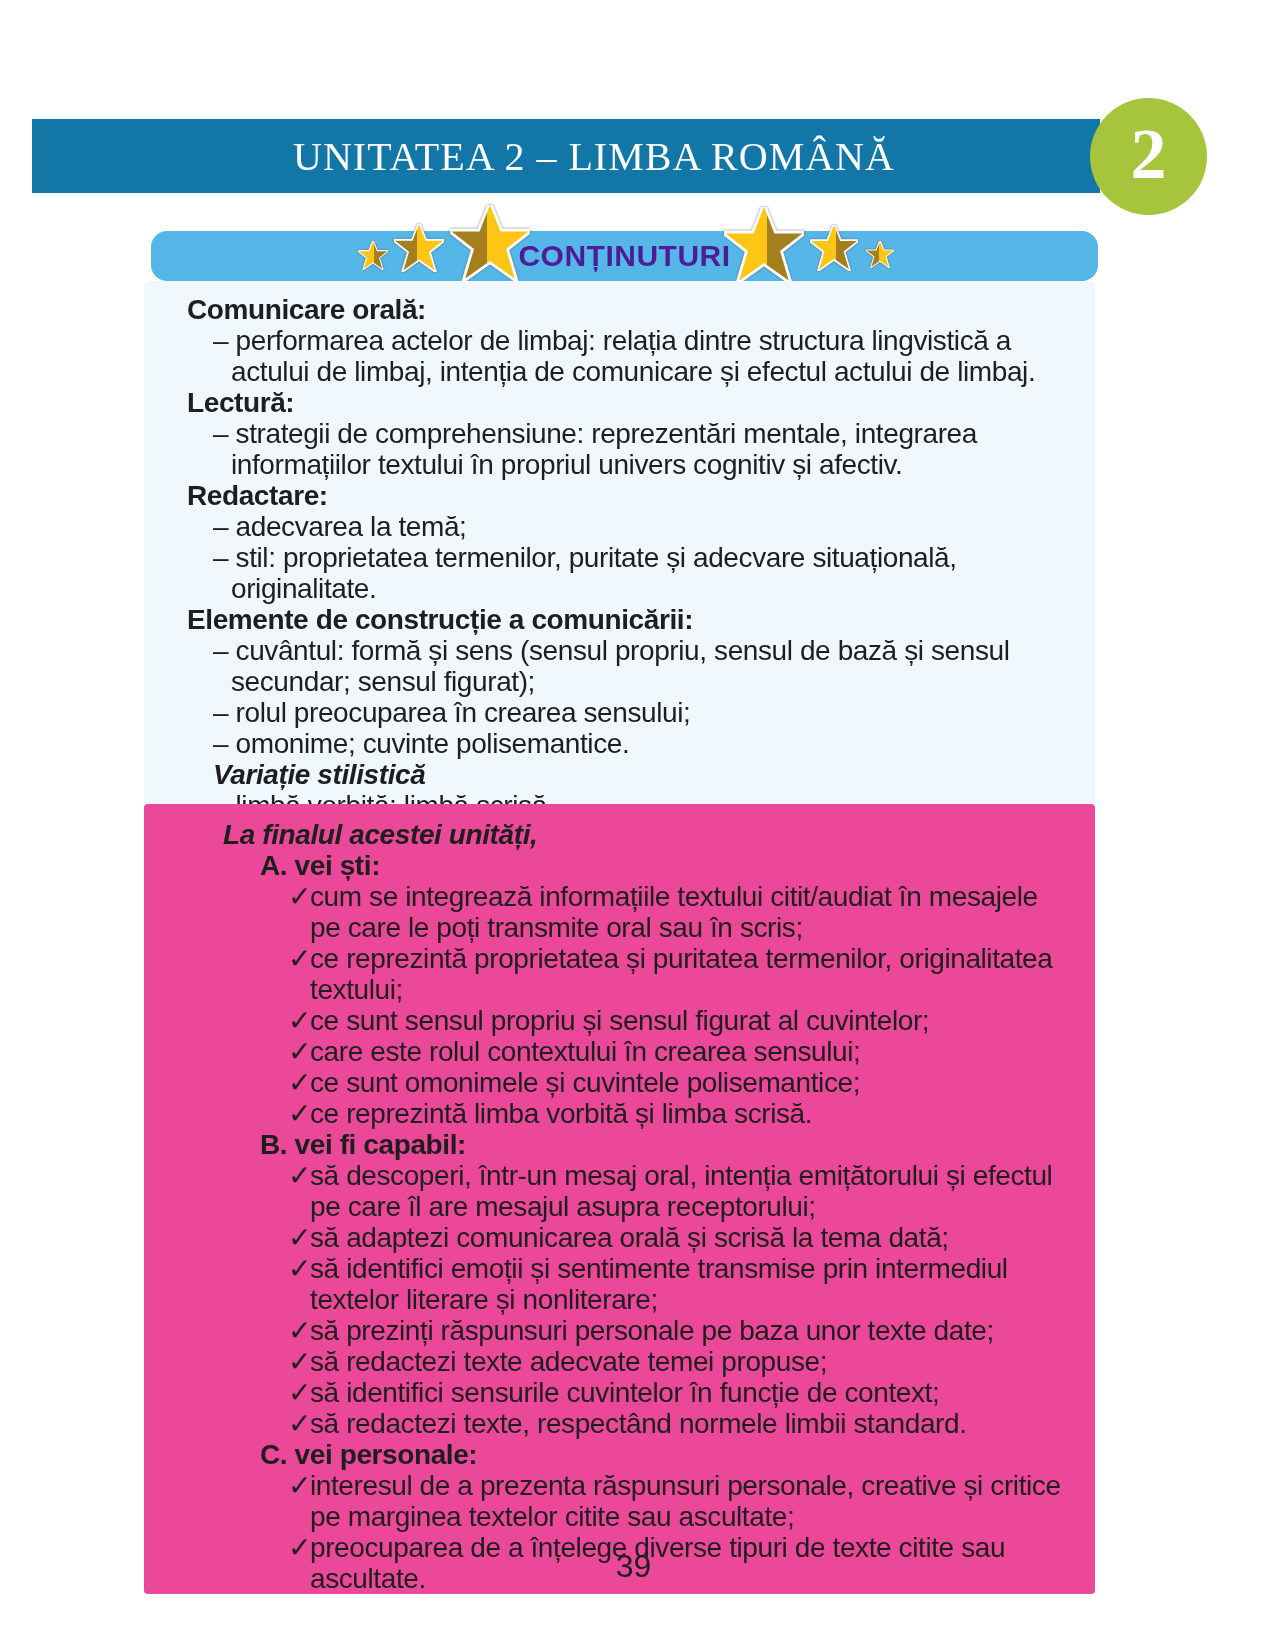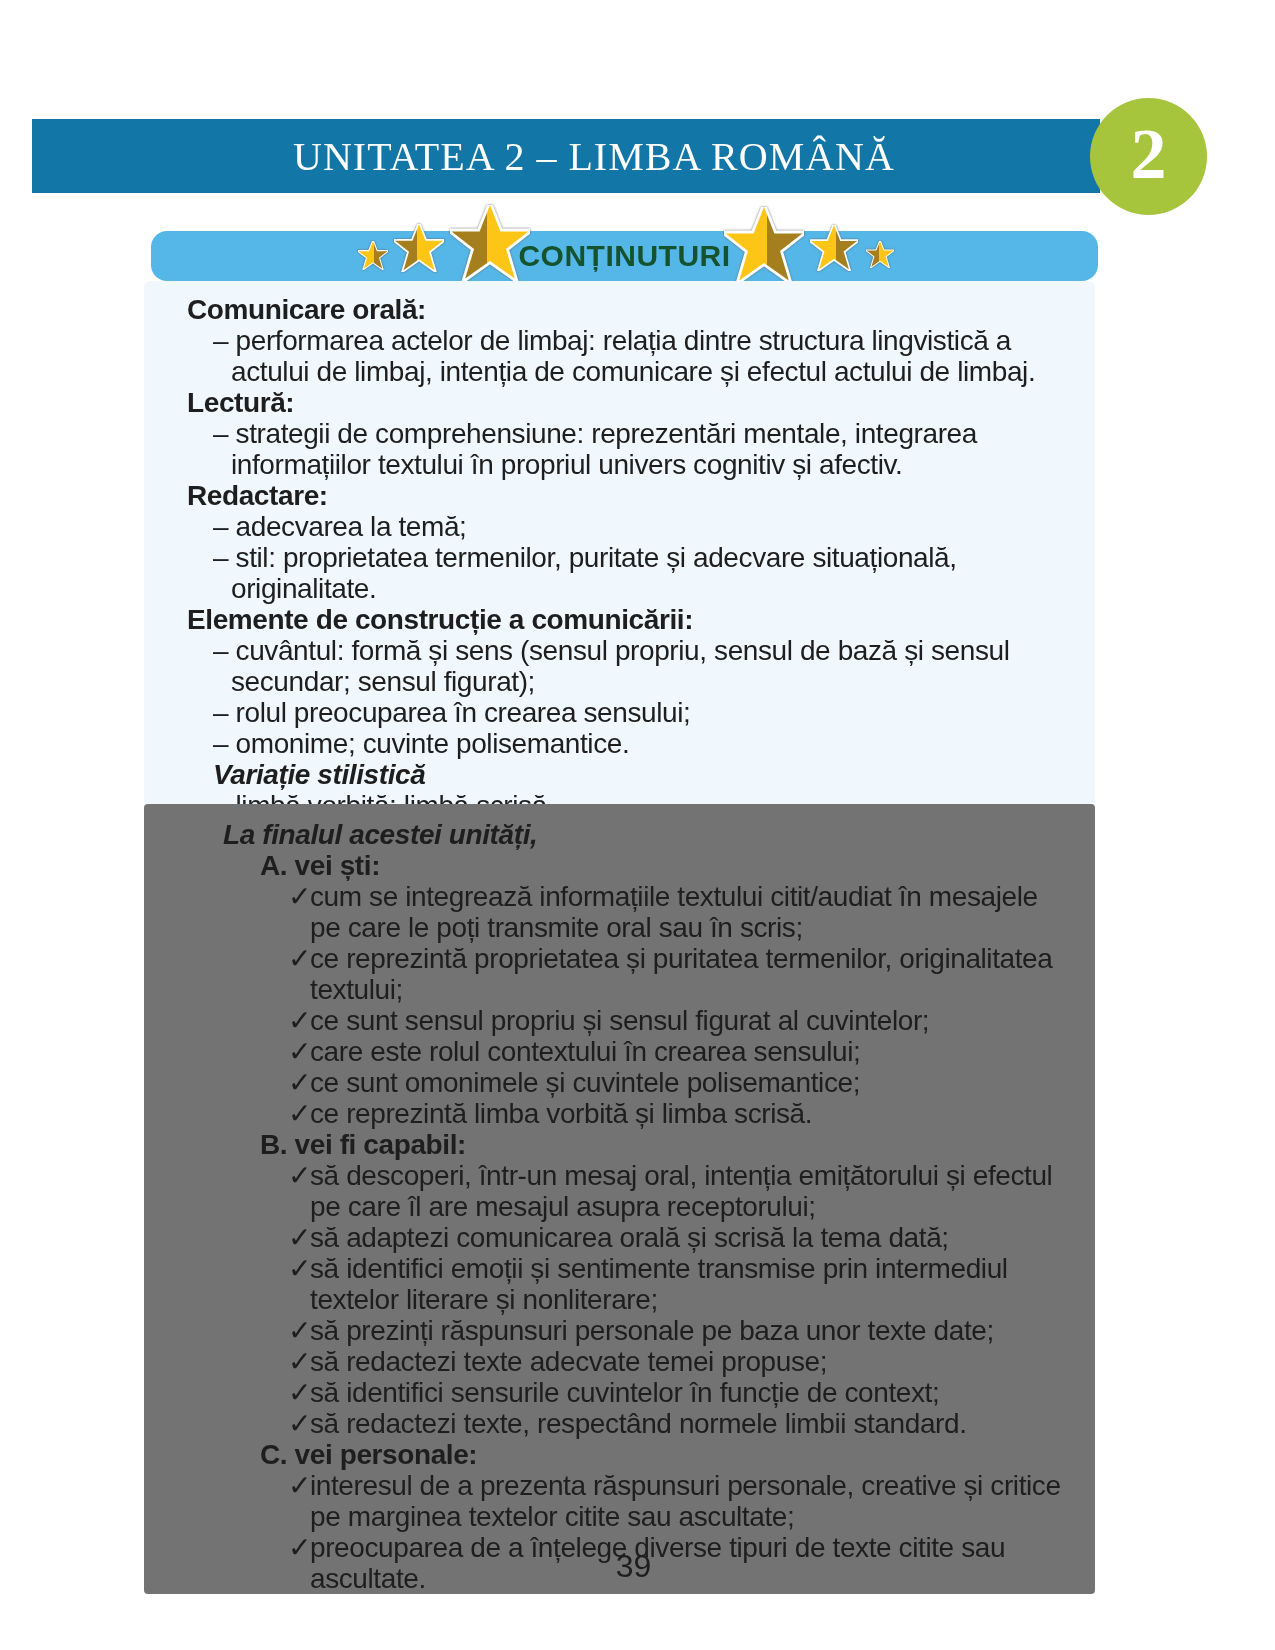--- a/index.html
+++ b/index.html
@@ -23,38 +23,38 @@
   .unit-badge span{
     font-family:"Liberation Serif",serif;font-weight:bold;font-size:72px;color:#ffffff;
     line-height:1;padding-bottom:6px;
   }
   
   .contents-banner{
     position:absolute;left:151px;top:231px;width:947px;height:50px;border-radius:16px;
     background:#55b7e8;display:flex;align-items:center;justify-content:center;
   }
   .contents-label{
-    font-weight:bold;font-size:30px;color:#14532d;letter-spacing:0.5px;white-space:nowrap;
+    font-weight:bold;font-size:30px;color:#4c1d95;letter-spacing:0.5px;white-space:nowrap;
   }
   .star{position:absolute;filter:drop-shadow(0 0 1px rgba(90,90,90,0.85));}
   
   .panel-blue{
     position:absolute;left:144px;top:281px;width:951px;min-height:521px;border-radius:6px;
     background:#f0f7fd;box-sizing:border-box;padding:13px 18px 0 43px;
   }
   .panel-blue p,.panel-green p{
     margin:0;font-size:28px;line-height:31px;letter-spacing:-0.4px;
   }
   .c-head{font-weight:bold;}
   .c-dash{padding-left:44px;text-indent:-18px;}
   .c-var{font-weight:bold;font-style:italic;padding-left:26px;}
   
   .panel-green{
     position:absolute;left:144px;top:804px;width:951px;min-height:734px;border-radius:4px;
-    background:#737373;box-sizing:border-box;padding:15px 20px 0 79px;
+    background:#ec4899;box-sizing:border-box;padding:15px 20px 0 79px;
   }
   .obj-intro{font-weight:bold;font-style:italic;}
   .obj-label{font-weight:bold;padding-left:37px;}
   .check{padding-left:87px;text-indent:-22px;}
   .tick{display:inline-block;width:22px;text-indent:0;}
   
   .page-number{
     position:absolute;left:0;right:8px;top:1548px;text-align:center;
     font-size:32px;color:#1e1e1e;
   }

